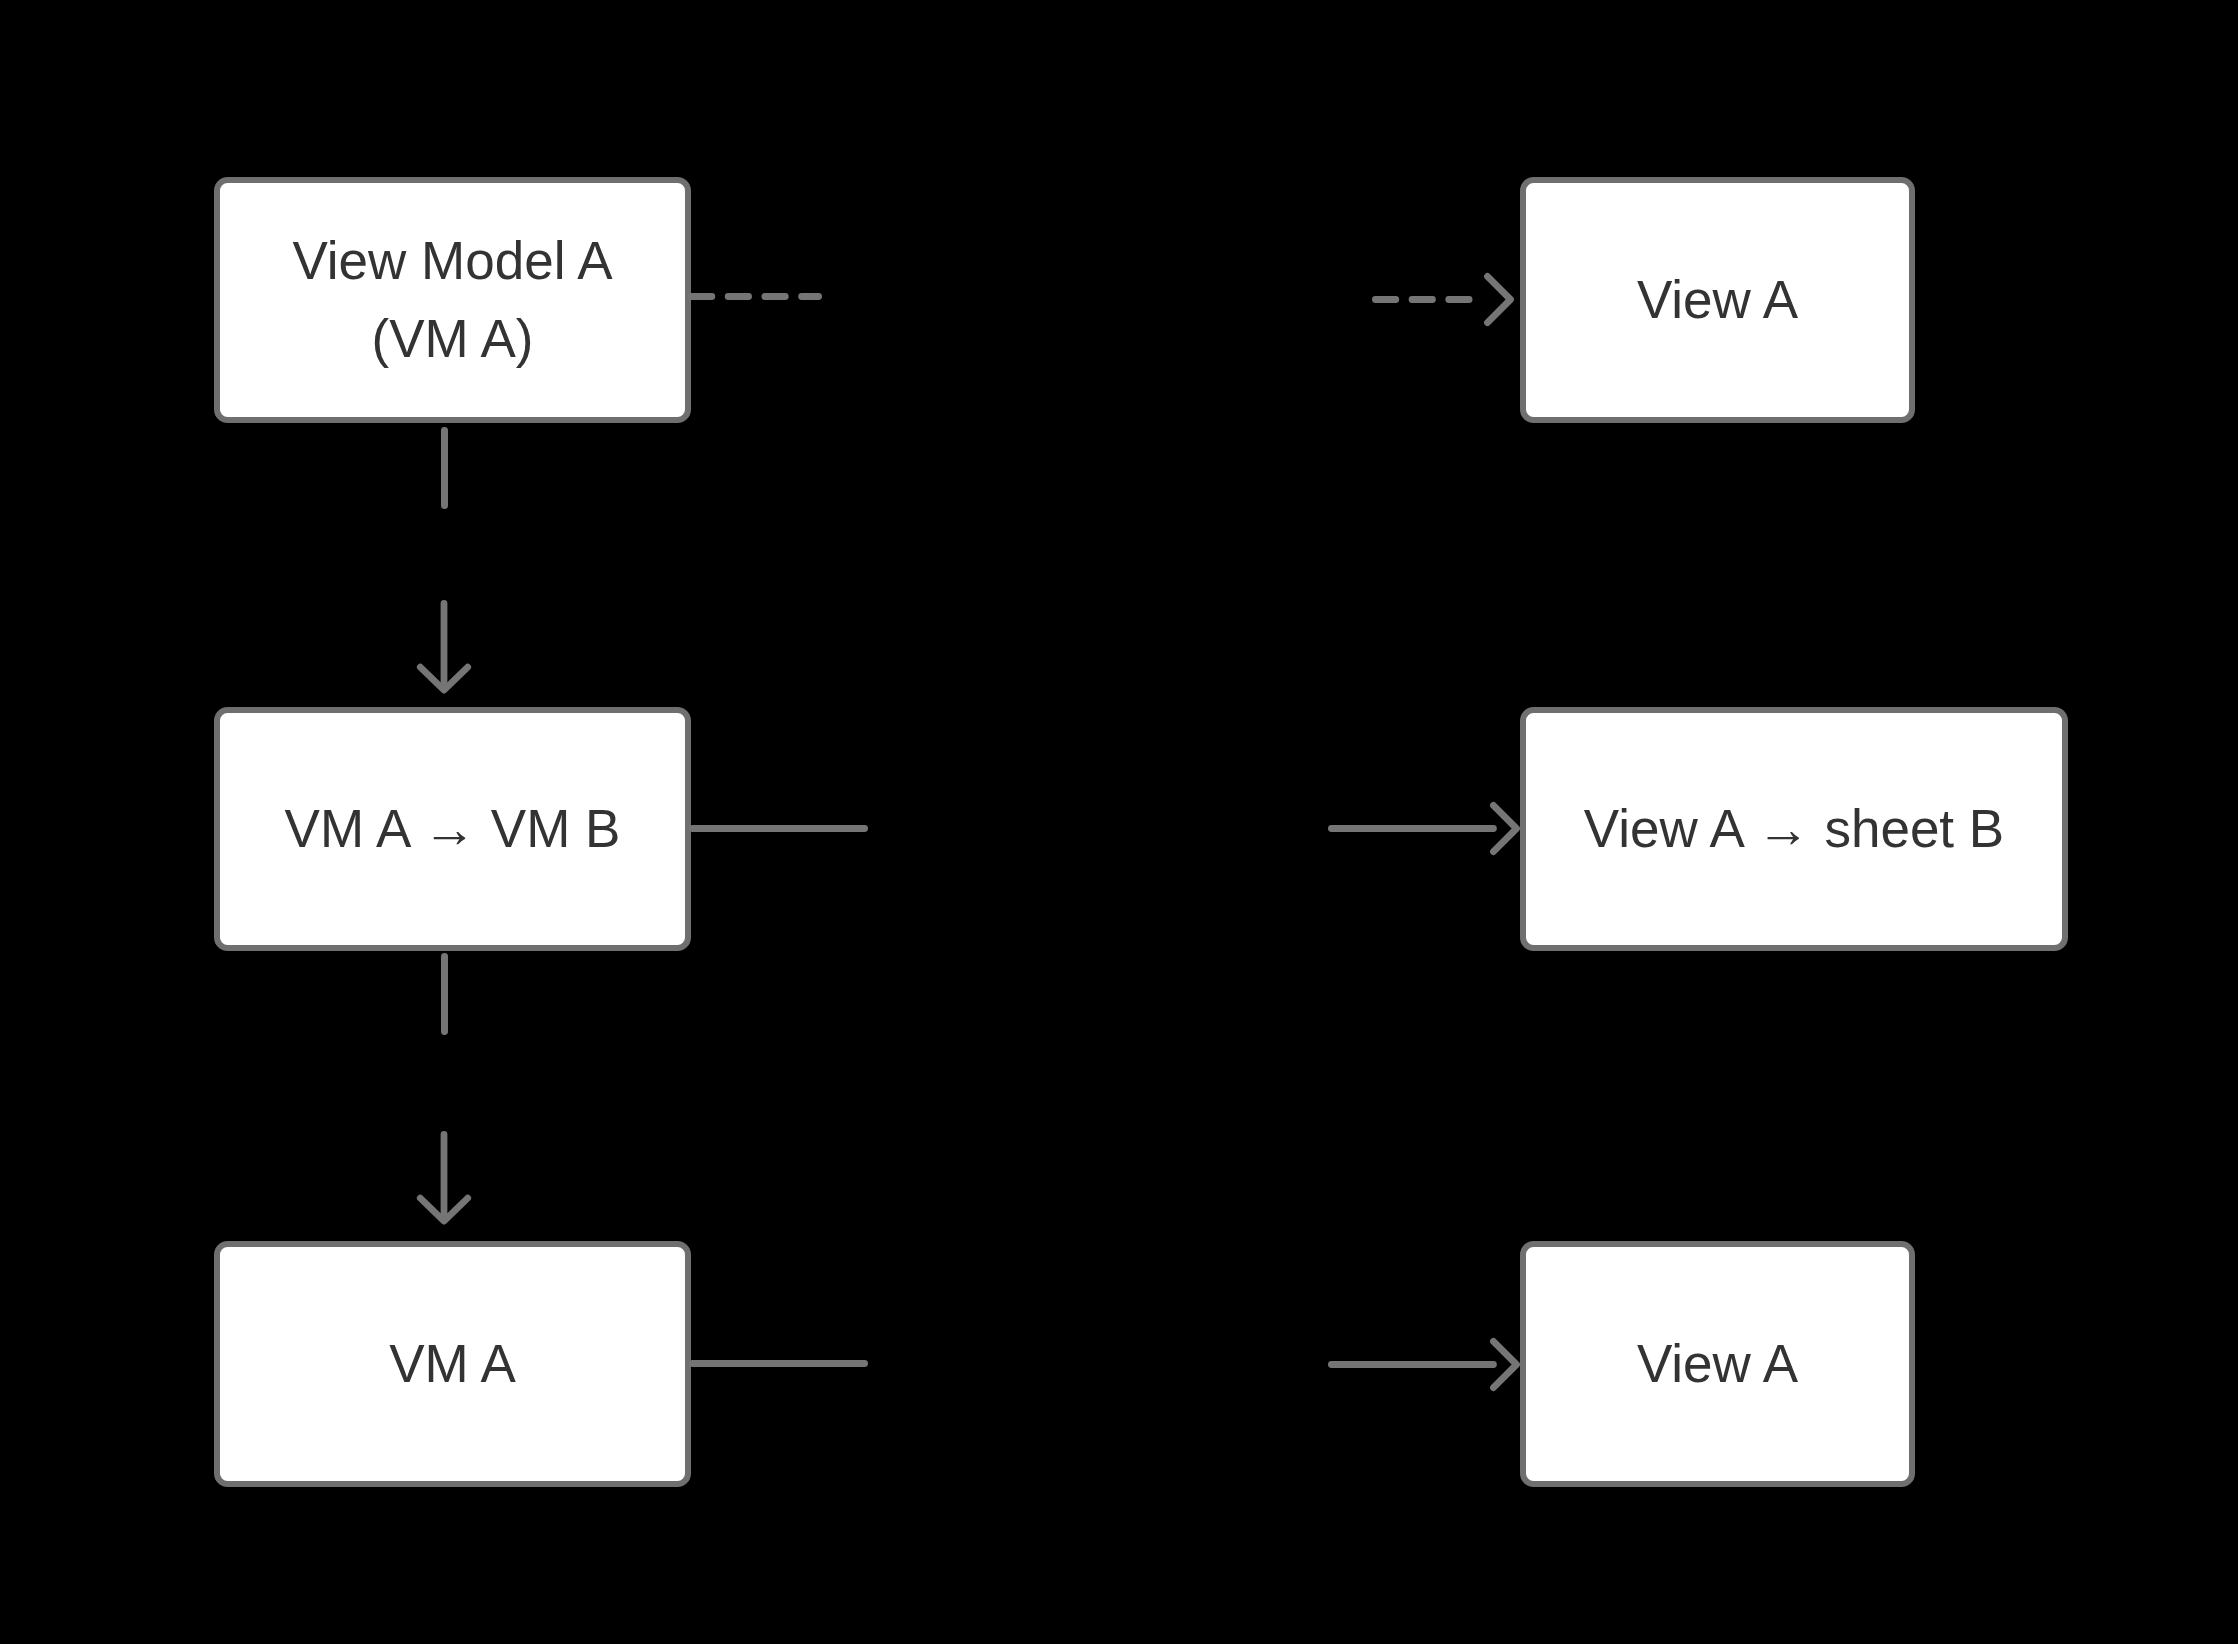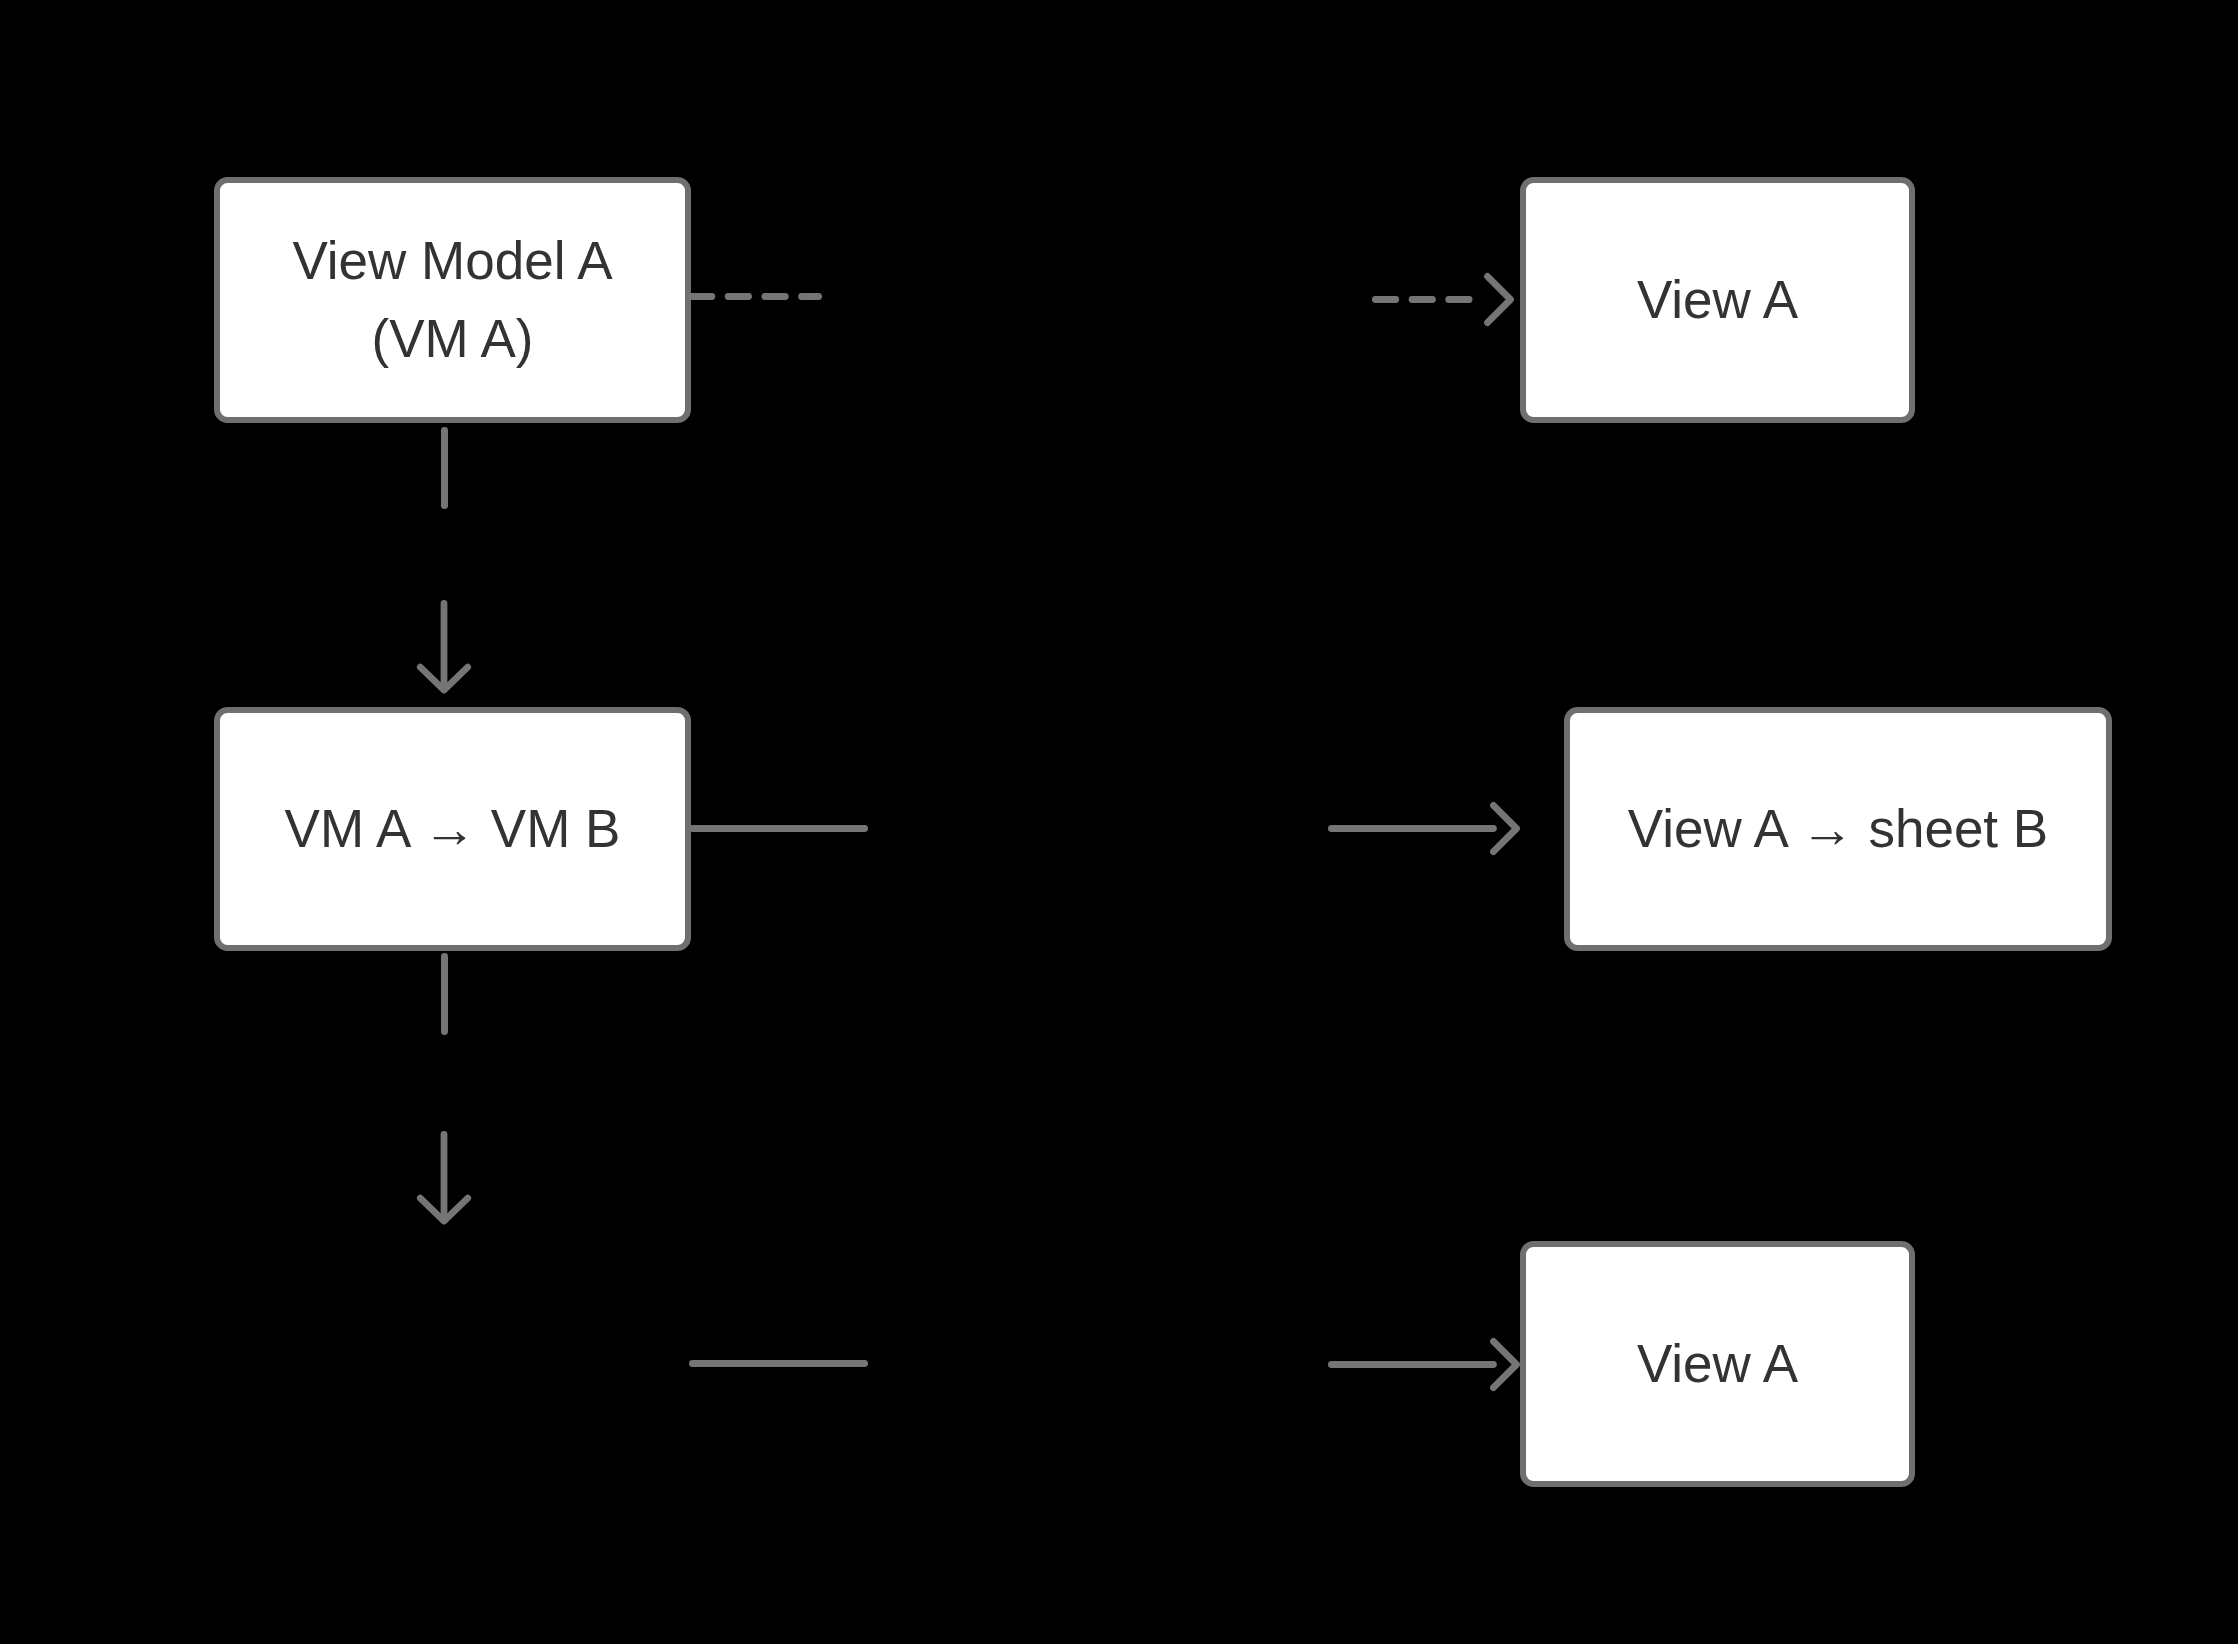--- a/index.html
+++ b/index.html
@@ -34,21 +34,21 @@
     line-height:1.48;
     text-align:center;
     white-space:nowrap;
   }
   
   .n-vm-model-a   {left:214px;  top:177px;  width:477px; height:246px;}
   .n-vm-a-vm-b    {left:214px;  top:707px; width:477px; height:244px;justify-content:center;}
   .n-vm-a         {left:214px;  top:1241px; width:477px; height:246px;}
   
   .n-view-a-top   {left:1520px; top:177px;  width:395px; height:246px;}
-  .n-view-a-sheetb{left:1564px; top:707px; width:548px; height:244px;align-items:center;}
+  .n-view-a-sheetb{left:1520px; top:707px; width:548px; height:244px;align-items:center;}
   .n-view-a-bot   {left:1520px; top:1241px; width:395px; height:246px;}
 
   .edge{position:absolute;}
   .line-h{
     position:absolute;
     height:6.8px;
     background:var(--stroke);
     border-radius:3.4px;
   }
   .line-v{
@@ -83,20 +83,23 @@
   </div>
 
   <div class="node n-vm-a-vm-b">
     <div>VM A → VM B</div>
   </div>
 
   <div class="node n-view-a-sheetb">
     <div>View A → sheet B</div>
   </div>
 
+  <div class="node n-vm-a">
+    <div>VM A</div>
+  </div>
 
   <div class="node n-view-a-bot">
     <div>View A</div>
   </div>
 
    View A (split by hidden-label gap) --&gt;
   <svg class="edge" style="left:686px; top:289px;" width="136" height="15" viewBox="0 0 200 22">
     <line class="stroke dashed" x1="8" y1="11" x2="195" y2="11"></line>
   </svg>
   <svg class="edge" style="left:1372px; top:255px;" width="146" height="89" viewBox="0 0 215 130">

